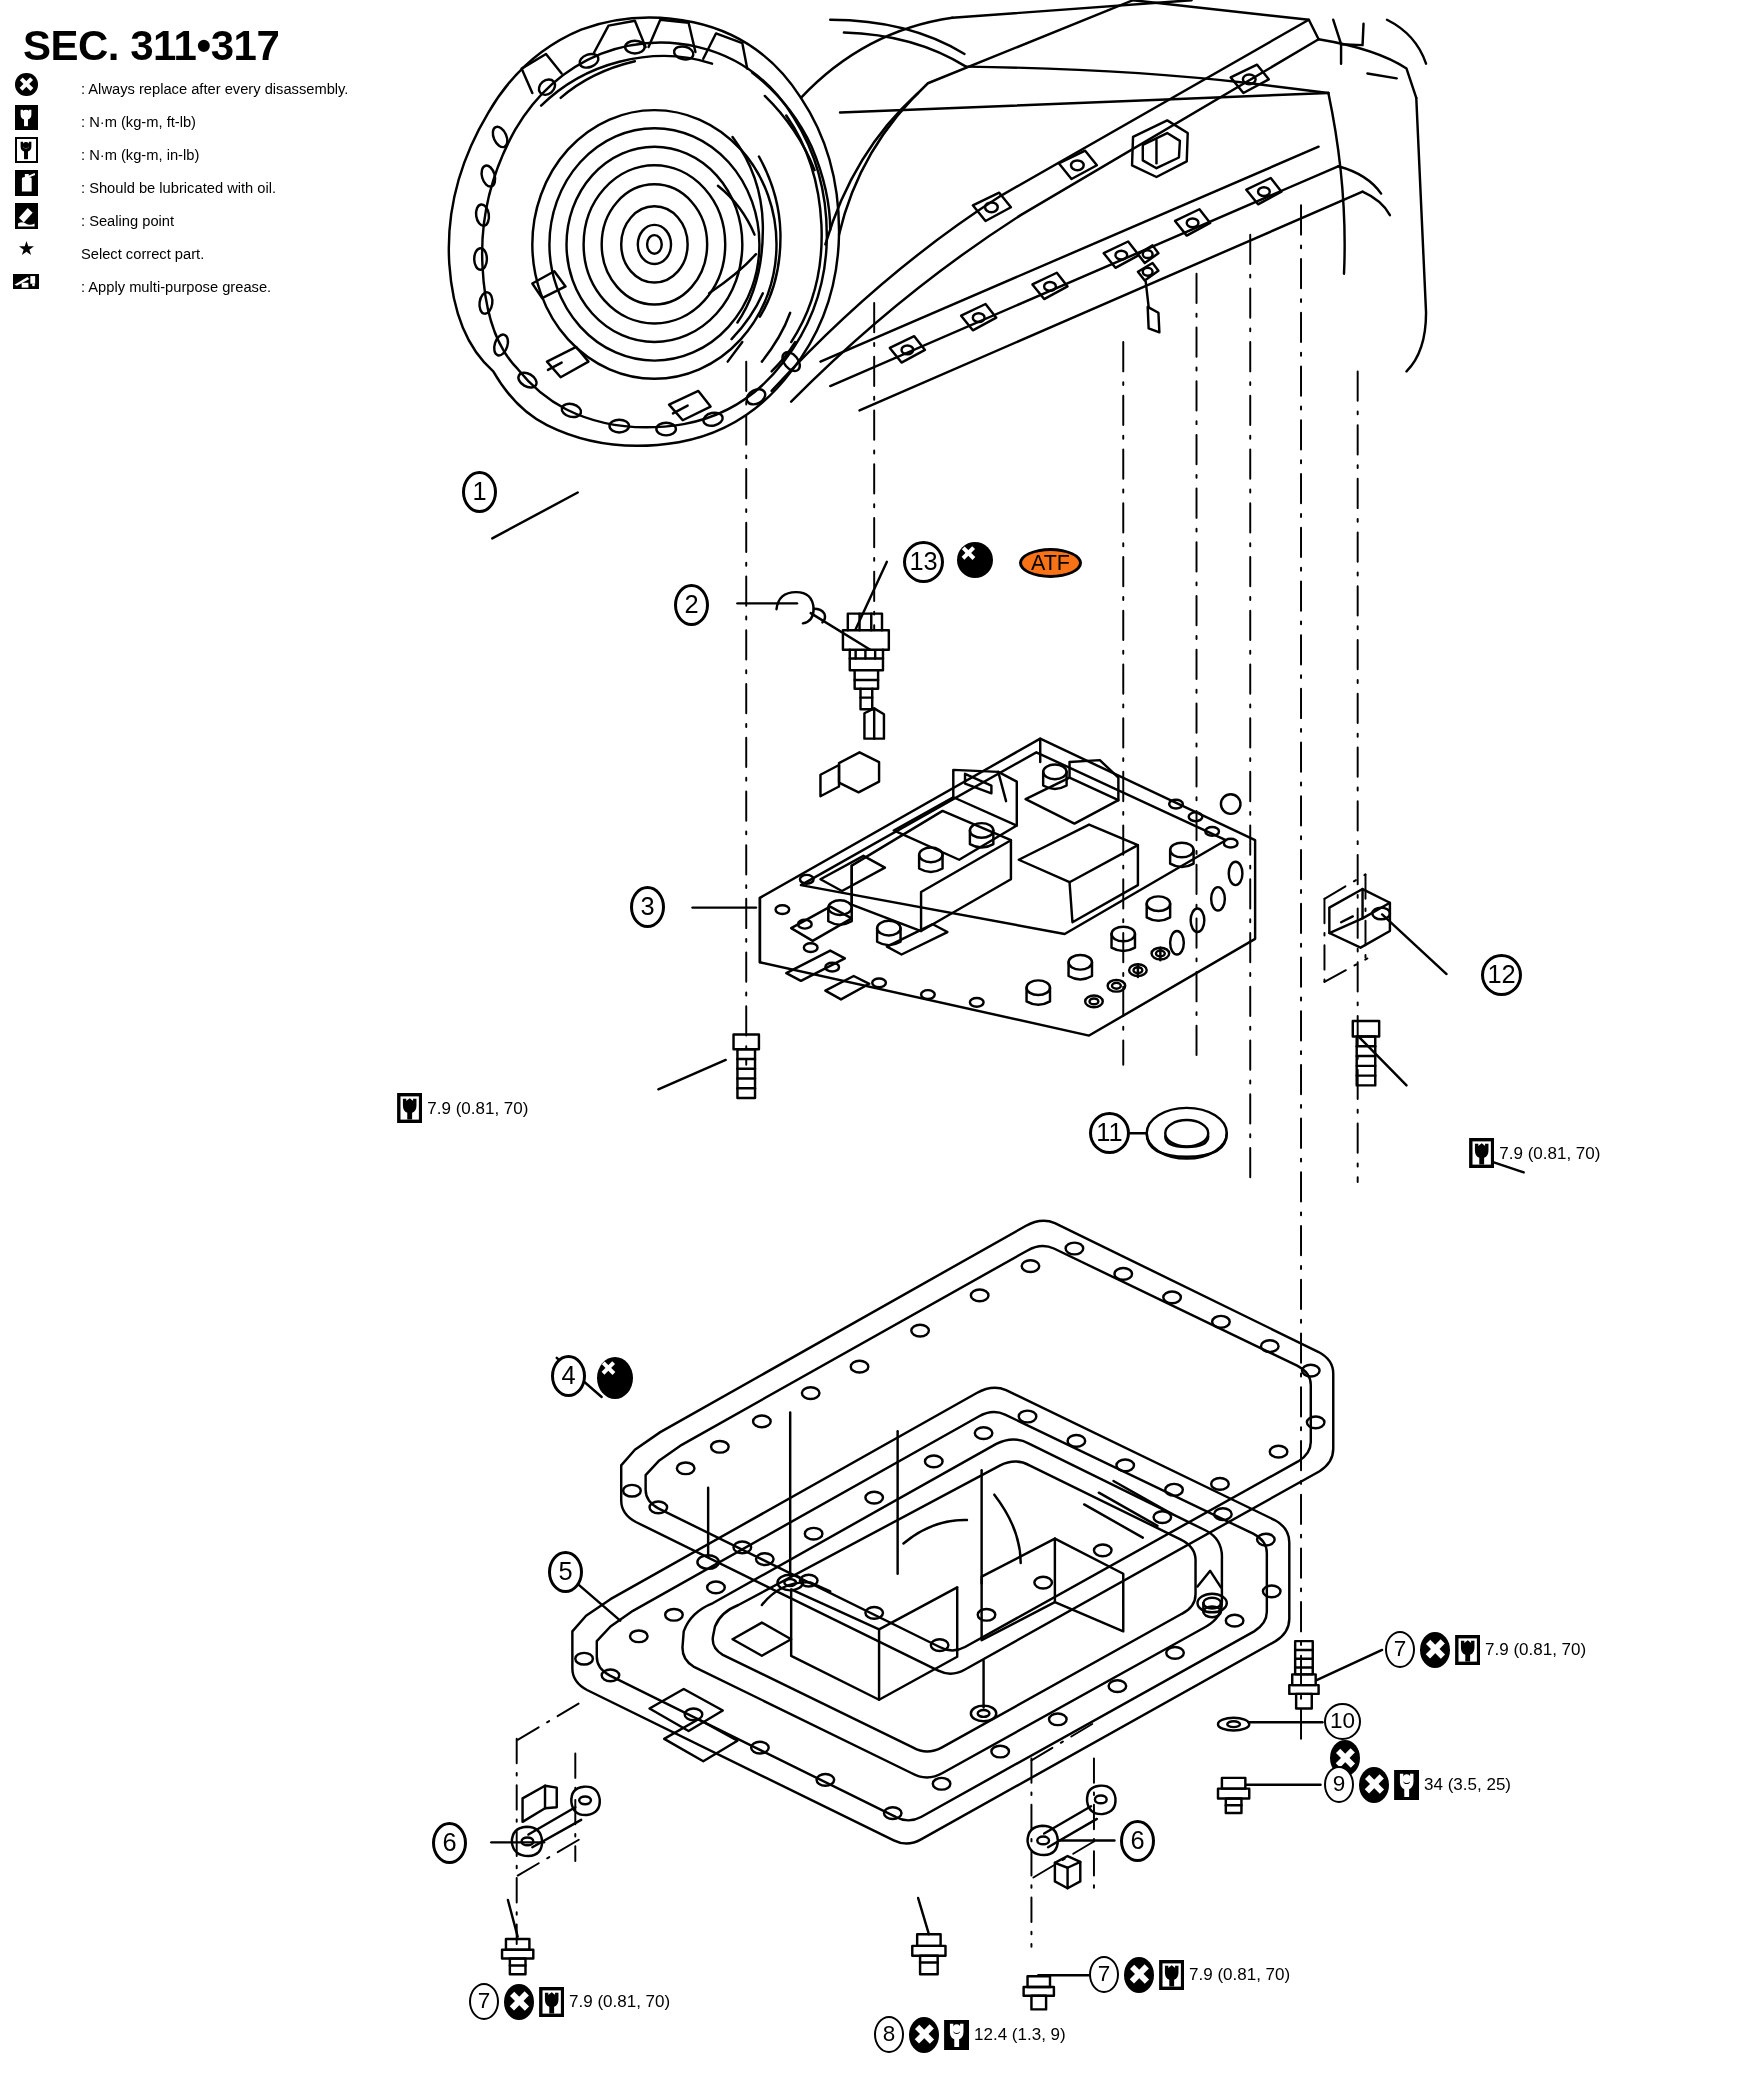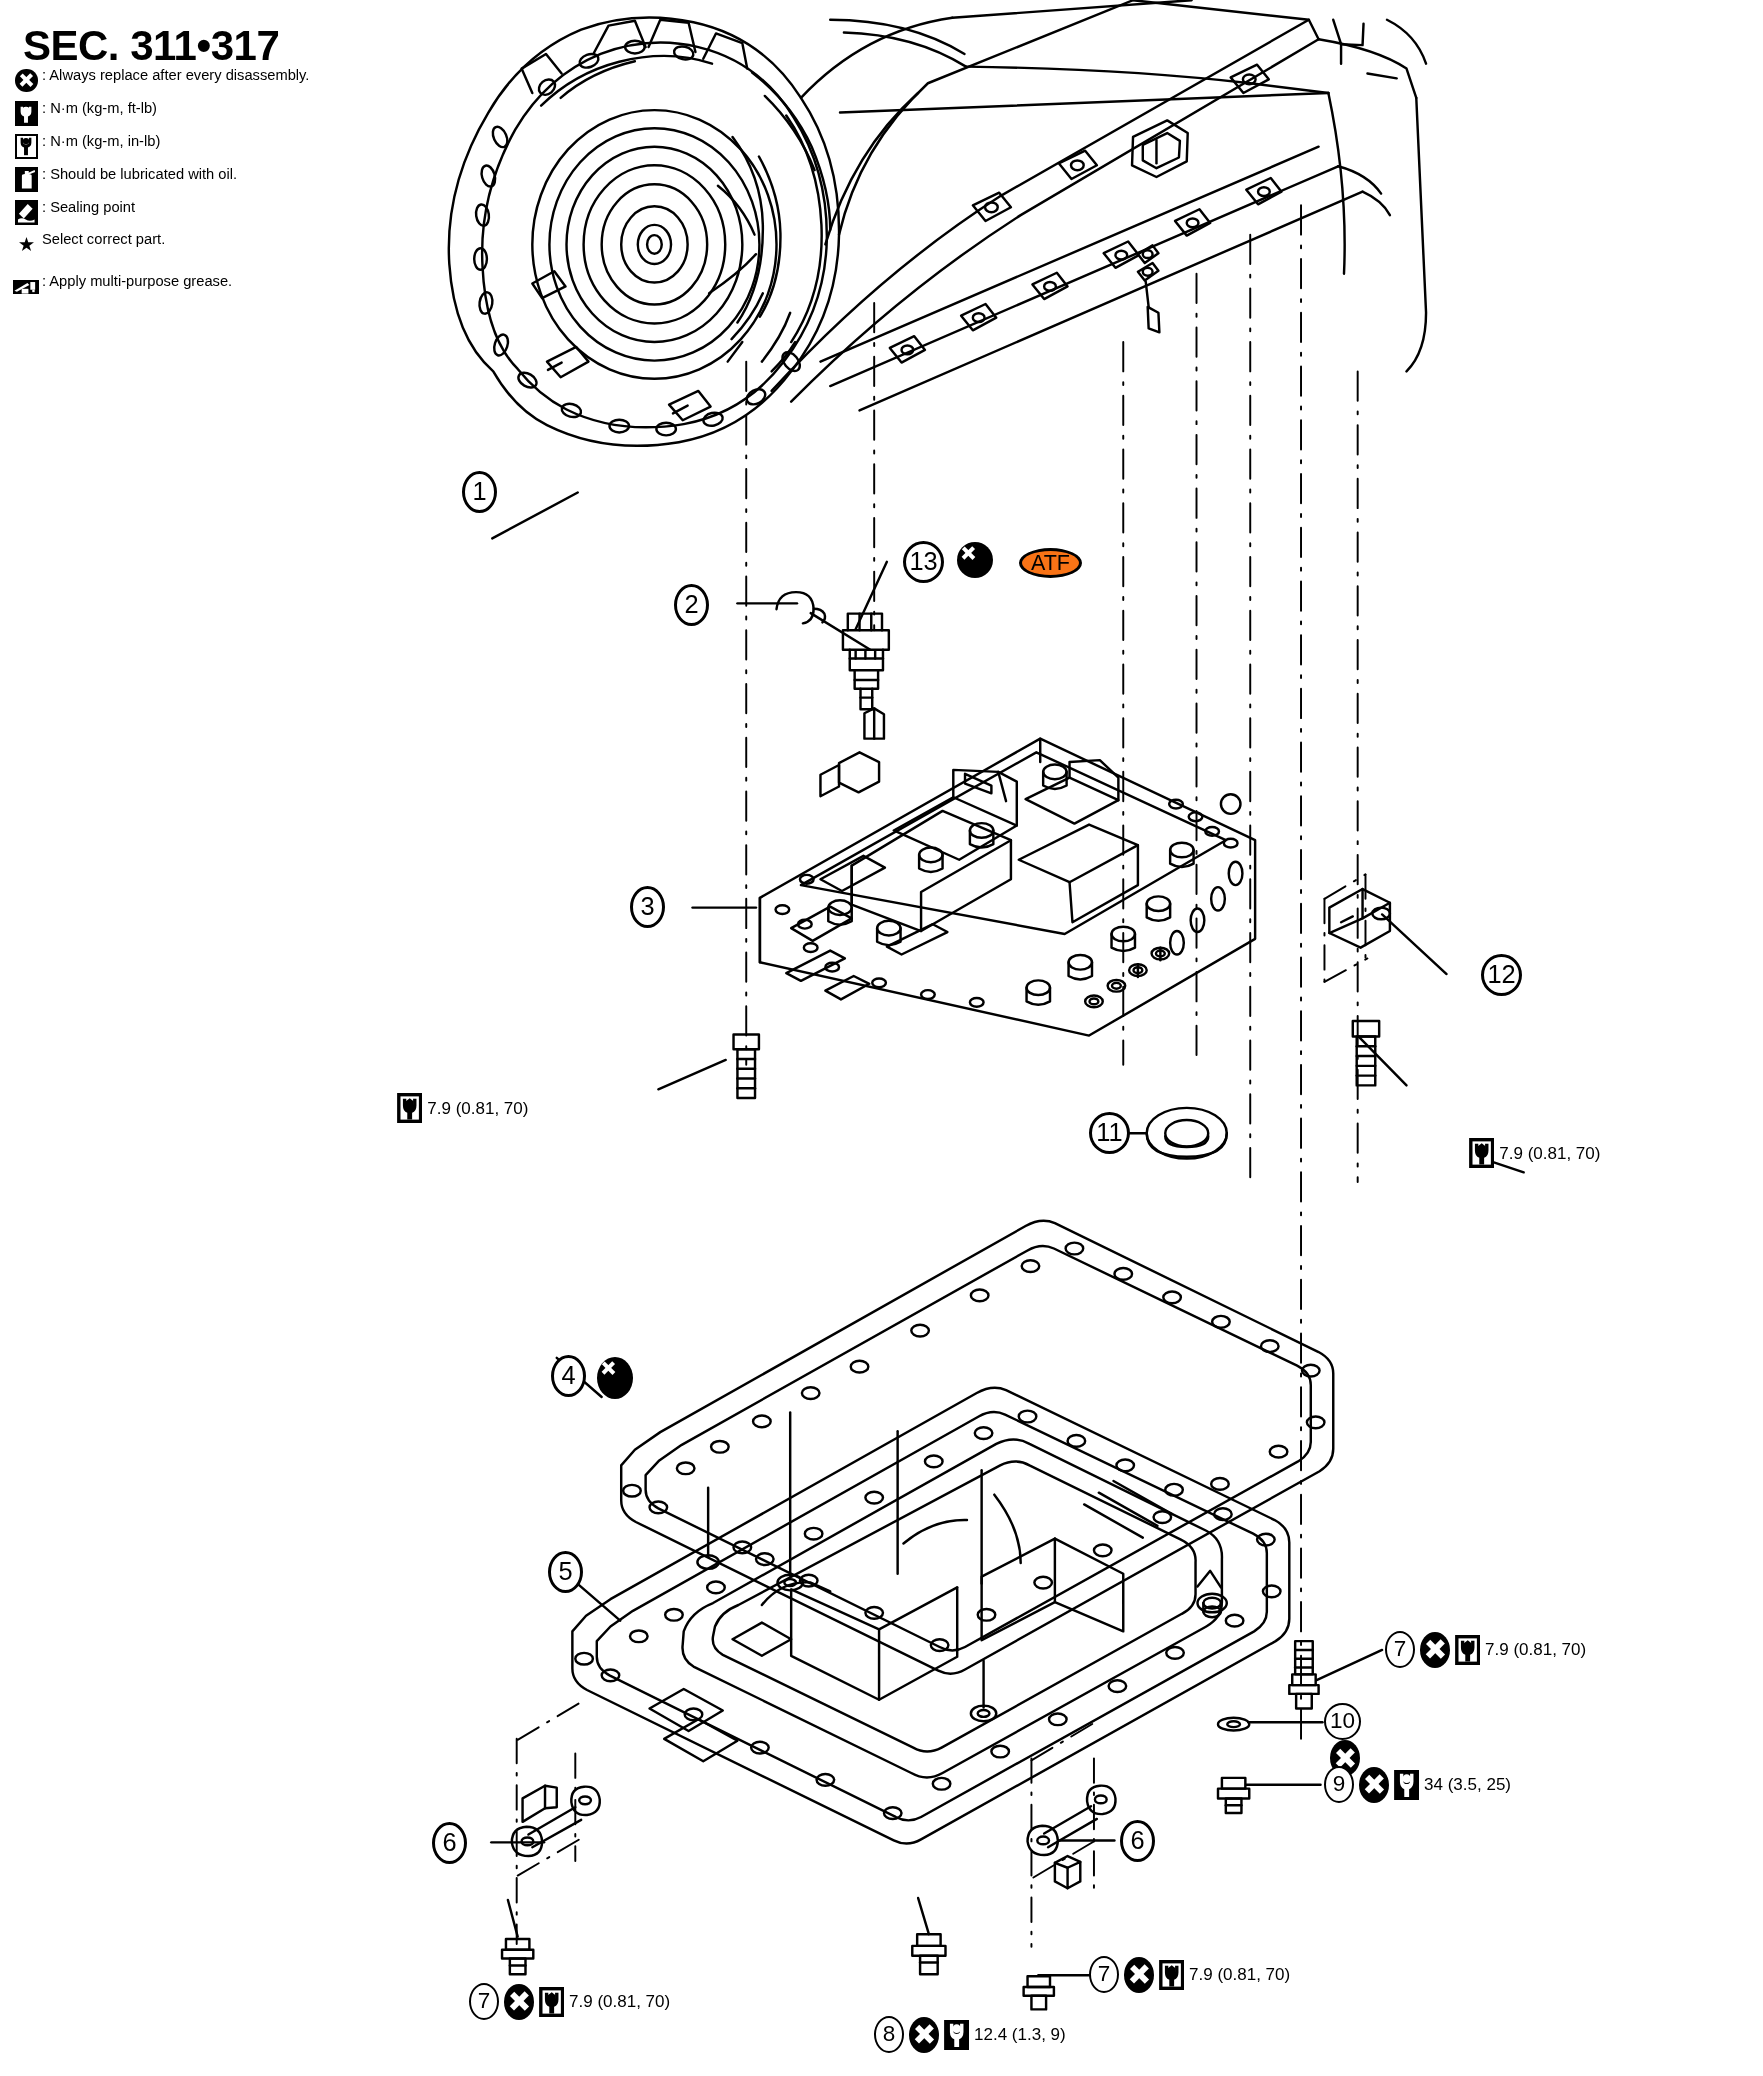--- a/index.html
+++ b/index.html
@@ -18,23 +18,24 @@
     font-family:"Liberation Sans", sans-serif;
     white-space:nowrap;
     margin-top:20px;
   }
   
   #legend{
     position:absolute;left:13.7px;top:68px;
     width:440px;
   }
   .legend-row{
-    display:flex;align-items:flex-start;
+    display:flex;align-items:flex-end;
     height:29px;
     margin-bottom:3.9px;
+    gap:39px;
   }
   .legend-row .lg-icon{
     width:25.4px;height:25.4px;
     flex:0 0 25.4px;
     display:flex;align-items:center;justify-content:center;
     margin-right:2.9px;
   }
   .legend-row .lg-text{
     font-size:14.7px;
     white-space:nowrap;
@@ -190,21 +191,21 @@
       <span class="lg-text">: Sealing point</span>
     </div>
 
     <div class="legend-row">
       <span class="lg-icon">
         <span class="ico-star">★</span>
       </span>
       <span class="lg-text">Select correct part.</span>
     </div>
 
-    <div class="legend-row" style="margin-top:13px;">
+    <div class="legend-row" style="margin-top:4px;">
       <span class="lg-icon">
         <span class="ico-grease">
           <svg width="26" height="14.7" viewBox="0 0 54 30" xmlns="http://www.w3.org/2000/svg">
             <rect x="0" y="0" width="54" height="30" fill="#000"></rect>
             <path d="M3 22 L30 6 L34 10 L8 24 Z" fill="#fff"></path>
             <rect x="18" y="18" width="14" height="10" fill="#fff"></rect>
             <rect x="36" y="4" width="10" height="16" fill="#fff"></rect>
             <rect x="40" y="20" width="5" height="5" fill="#fff"></rect>
           </svg>
         </span>

